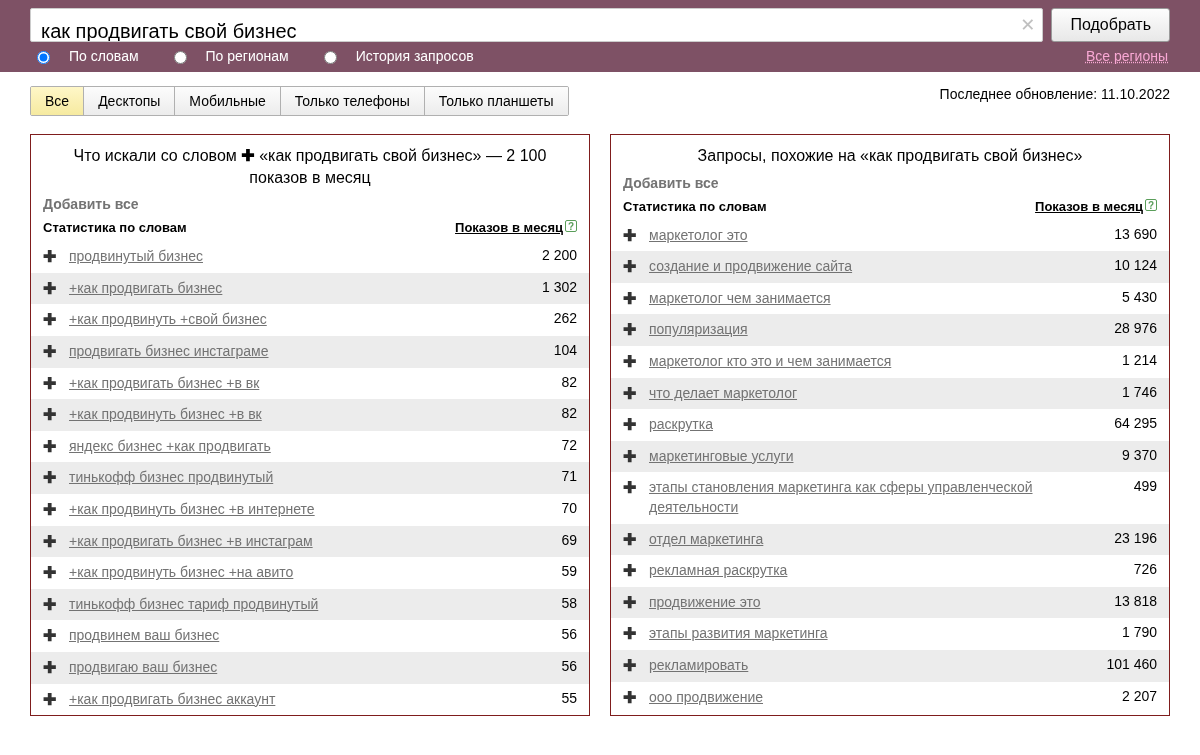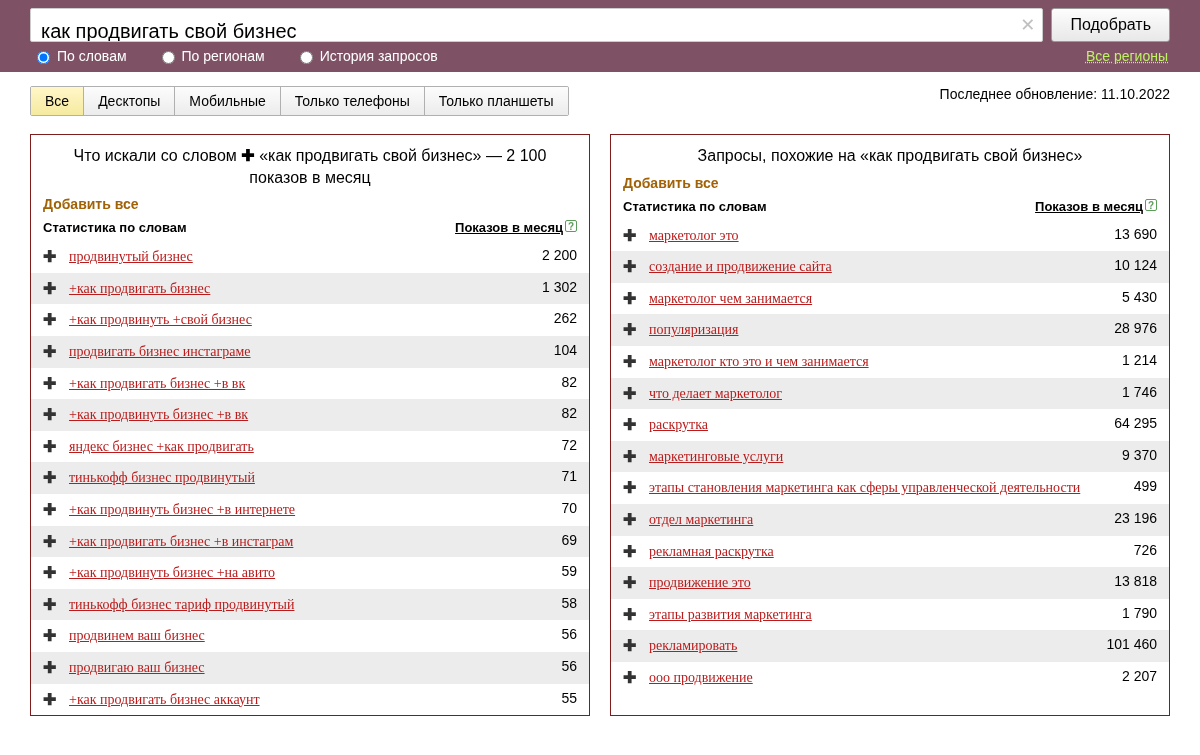--- a/index.html
+++ b/index.html
@@ -60,23 +60,23 @@
     cursor: pointer;
   }
   .radio-row {
     display: flex;
     align-items: center;
     gap: 30px;
     padding: 6px 2px 4px 2px;
     color: #fff;
     font-size: 14px;
   }
-  .radio-row label { display:flex; align-items:flex-end; gap:4px; cursor:pointer;}
+  .radio-row label { display:flex; align-items:flex-end; gap:16px; cursor:pointer;}
   .radio-row .spacer { flex:1; }
-  .region-link { color:#bef264; text-decoration: underline dotted; cursor:pointer;}
+  .region-link { color:#f9a8d4; text-decoration: underline dotted; cursor:pointer;}
   .tabs-row{
     display:flex;
     padding: 14px 30px 4px 30px;
   }
   .dev-tabs{
     display:flex;
     border:1px solid #b0b0b0;
     border-radius:2px;
     overflow:hidden;
   }
@@ -109,21 +109,21 @@
     min-width:0;
   }
   .panel-head{
     text-align:center;
     font-size:16px;
     padding:10px 40px 8px 40px;
     line-height:1.35;
   }
   .panel-head .plus-inline{font-weight:bold;}
   .add-all{
-    color:#a16207;
+    color:#737373;
     font-weight:bold;
     padding:0 12px 6px 12px;
     cursor:pointer;
     font-size:14px;
   }
   .head-row{
     display:flex;
     padding:2px 12px 6px 12px;
     font-size:13px;
     font-weight:bold;
@@ -153,25 +153,24 @@
   .krow .plus{
     font-weight:bold;
     font-size:16px;
     color:#333;
     cursor:pointer;
     width:14px;
     flex-shrink:0;
     line-height:1.2;
   }
   .krow .kw{
-    color:#b91c1c;
+    color:#737373;
     text-decoration:underline;
     cursor:pointer;
     line-height:1.4;
-    font-family:Liberation Serif, serif;
   }
   .krow .cnt{
     margin-left:auto;
     white-space:nowrap;
   }
 </style>
 </head>
 <body>
 
 <div class="top-bar">

